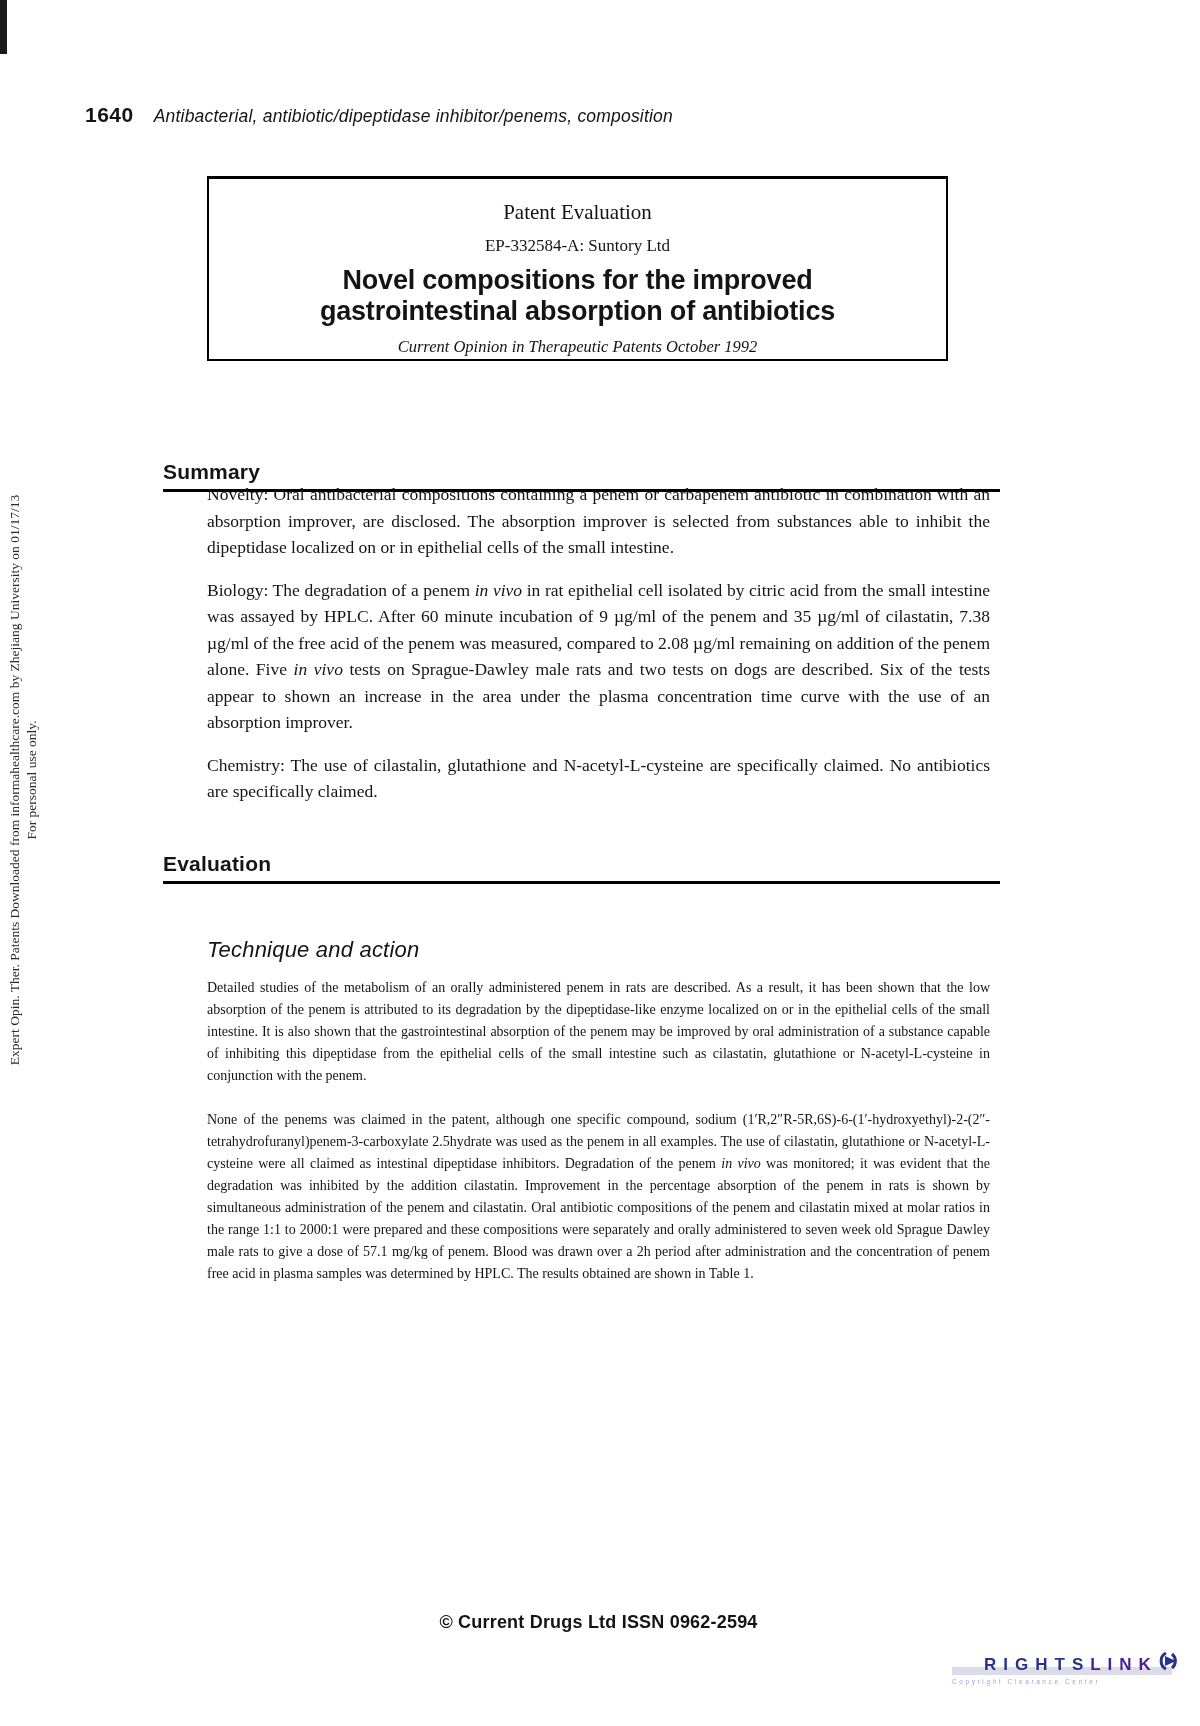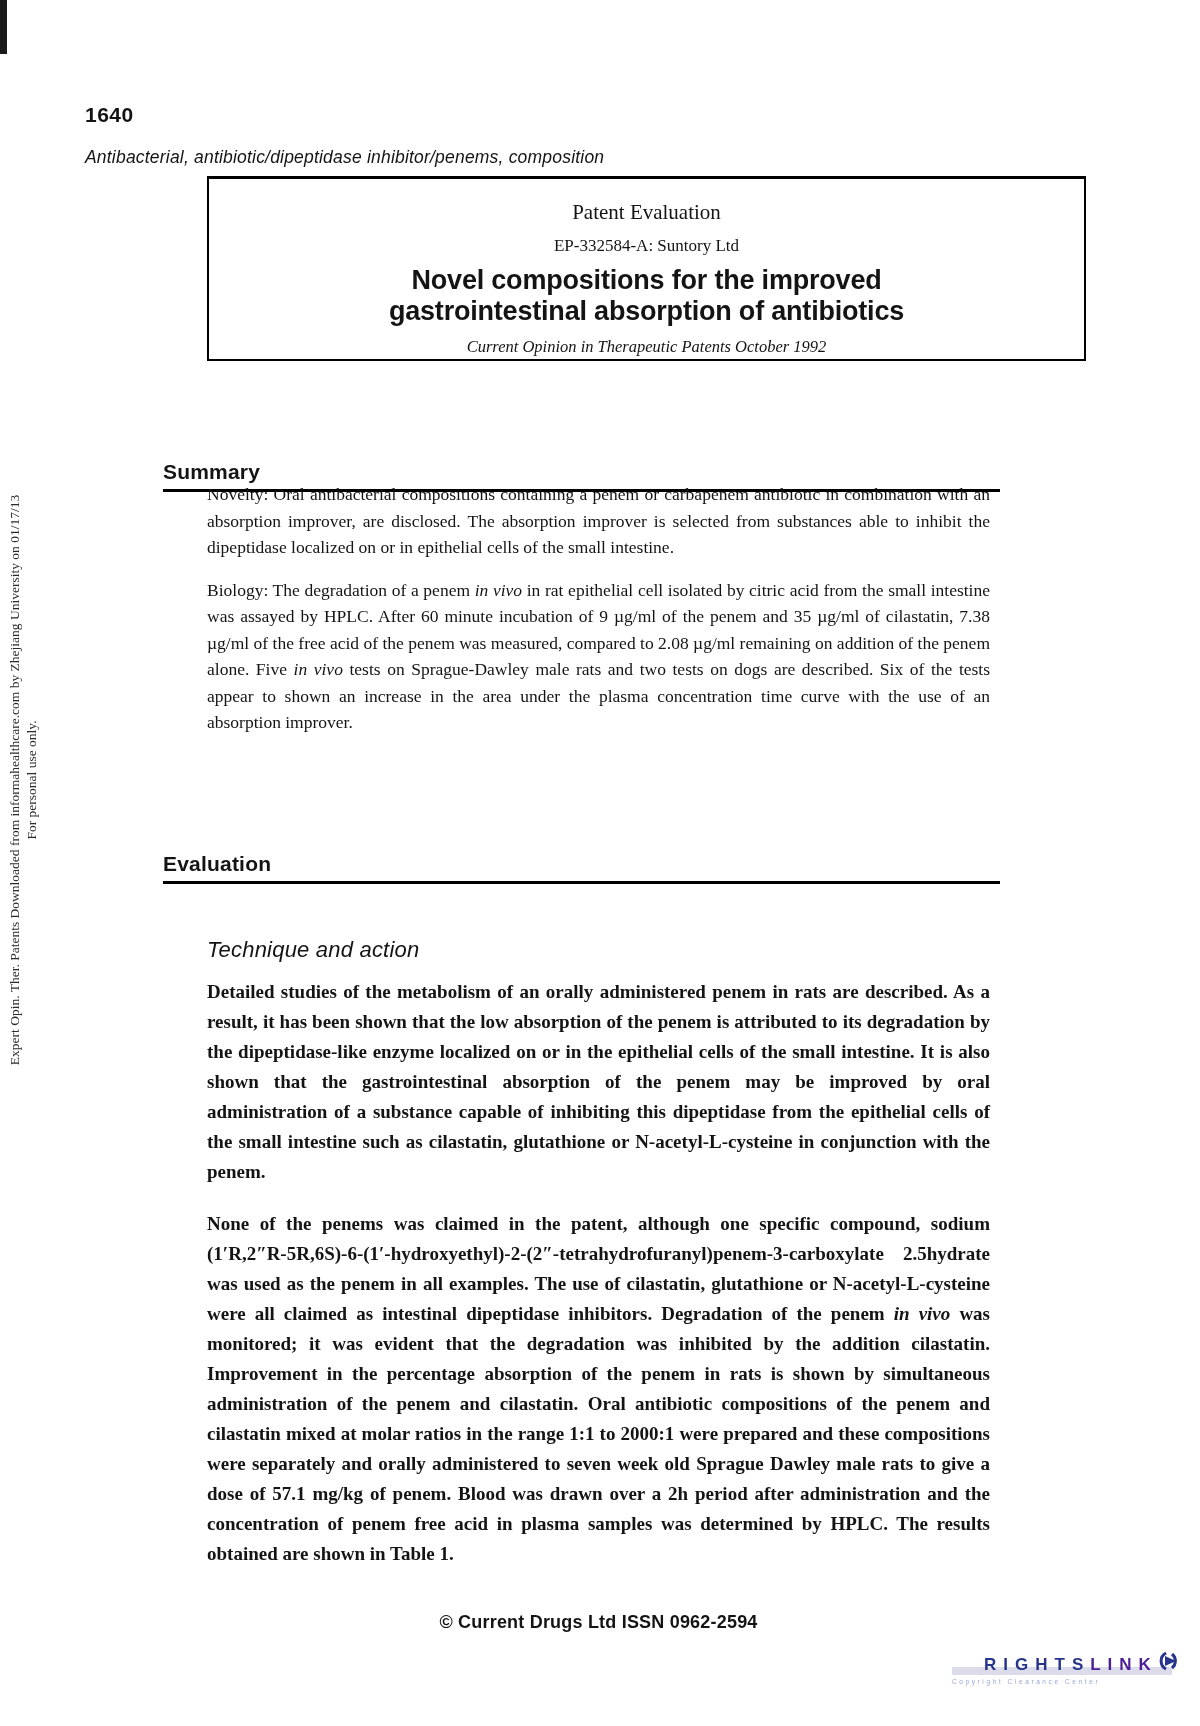--- a/index.html
+++ b/index.html
@@ -12,27 +12,27 @@
   
   .side-note{
     position:absolute;left:6px;top:1108px;width:656px;
     transform:rotate(-90deg);transform-origin:0 0;
     text-align:center;font-size:13.5px;line-height:17px;color:#2a2a2a;
     white-space:nowrap;
   }
 
   
   .running-head{position:absolute;left:85px;top:103px;display:flex;align-items:baseline;gap:20px;
-    font-family:"Liberation Sans", sans-serif;flex-direction:column;}
+    font-family:"Liberation Sans", sans-serif;}
   .page-number{font-weight:bold;font-size:21px;letter-spacing:0.5px;}
   .running-title{font-style:italic;font-size:17.5px;letter-spacing:0.2px;}
 
   
   .title-box{
-    position:absolute;left:207px;top:176px;width:879px;height:185px;
+    position:absolute;left:207px;top:176px;width:741px;height:185px;
     border:2px solid #000;border-top-width:3px;text-align:center;box-sizing:border-box;
     padding-top:21px;
   }
   .kicker{font-size:21px;margin-bottom:11px;}
   .patent-ref{font-size:17px;margin-bottom:9px;}
   .box-title{
     font-family:"Liberation Sans", sans-serif;font-weight:bold;font-size:27px;line-height:31px;
     white-space:pre-line;margin-bottom:10px;letter-spacing:-0.2px;
   }
   .box-source{font-style:italic;font-size:16.5px;}
@@ -50,21 +50,21 @@
   .body-col{position:absolute;left:207px;width:783px;text-align:justify;}
   #summary-body{top:481px;font-size:17.5px;line-height:26.5px;}
   #summary-body p{margin:0 0 16px 0;}
   .para-label{font-weight:normal;}
   .it{font-style:italic;}
 
   .subheading{
     position:absolute;left:207px;top:937px;
     font-family:"Liberation Sans", sans-serif;font-style:italic;font-size:22px;letter-spacing:0.2px;
   }
-  #eval-body{top:977px;font-size:19px;line-height:30px;font-weight:bold;}
+  #eval-body{top:977px;font-size:14px;line-height:22px;font-weight:normal;}
   #eval-body p{margin:0 0 22px 0;}
 
   
   .footer-line{
     position:absolute;left:207px;top:1570px;width:783px;text-align:center;
     font-family:"Liberation Sans", sans-serif;font-weight:bold;font-size:18px;letter-spacing:0.2px;margin-top:42px;
   }
 
   
   .rightslink{position:absolute;left:952px;top:1650px;width:220px;cursor:pointer;}
@@ -99,20 +99,21 @@
   <div class="box-title">Novel compositions for the improved
 gastrointestinal absorption of antibiotics</div>
   <div class="box-source">Current Opinion in Therapeutic Patents October 1992</div>
 </div>
 
 <div class="section-heading" id="summary-heading">Summary</div>
 
 <div class="body-col" id="summary-body">
   <p><span class="para-label">Novelty:</span><span> Oral antibacterial compositions containing a penem or carbapenem antibiotic in combination with an absorption improver, are disclosed. The absorption improver is selected from substances able to inhibit the dipeptidase localized on or in epithelial cells of the small intestine.</span></p>
   <p><span class="para-label">Biology:</span><span> The degradation of a penem </span><span class="it">in vivo</span><span> in rat epithelial cell isolated by citric acid from the small intestine was assayed by HPLC. After 60 minute incubation of 9 µg/ml of the penem and 35 µg/ml of cilastatin, 7.38 µg/ml of the free acid of the penem was measured, compared to 2.08 µg/ml remaining on addition of the penem alone. Five </span><span class="it">in vivo</span><span> tests on Sprague-Dawley male rats and two tests on dogs are described. Six of the tests appear to shown an increase in the area under the plasma concentration time curve with the use of an absorption improver.</span></p>
+  <p><span class="para-label">Chemistry:</span><span> The use of cilastalin, glutathione and N-acetyl-L-cysteine are specifically claimed. No antibiotics are specifically claimed.</span></p>
 </div>
 
 <div class="section-heading" id="evaluation-heading">Evaluation</div>
 
 <div class="subheading">Technique and action</div>
 
 <div class="body-col" id="eval-body">
   <p>Detailed studies of the metabolism of an orally administered penem in rats are described. As a result, it has been shown that the low absorption of the penem is attributed to its degradation by the dipeptidase-like enzyme localized on or in the epithelial cells of the small intestine. It is also shown that the gastrointestinal absorption of the penem may be improved by oral administration of a substance capable of inhibiting this dipeptidase from the epithelial cells of the small intestine such as cilastatin, glutathione or N-acetyl-L-cysteine in conjunction with the penem.</p>
   <p><span>None of the penems was claimed in the patent, although one specific compound, sodium (1′R,2″R-5R,6S)-6-(1′-hydroxyethyl)-2-(2″-tetrahydrofuranyl)penem-3-carboxylate 2.5hydrate was used as the penem in all examples. The use of cilastatin, glutathione or N-acetyl-L-cysteine were all claimed as intestinal dipeptidase inhibitors. Degradation of the penem </span><span class="it">in vivo</span><span> was monitored; it was evident that the degradation was inhibited by the addition cilastatin. Improvement in the percentage absorption of the penem in rats is shown by simultaneous administration of the penem and cilastatin. Oral antibiotic compositions of the penem and cilastatin mixed at molar ratios in the range 1:1 to 2000:1 were prepared and these compositions were separately and orally administered to seven week old Sprague Dawley male rats to give a dose of 57.1 mg/kg of penem. Blood was drawn over a 2h period after administration and the concentration of penem free acid in plasma samples was determined by HPLC. The results obtained are shown in Table 1.</span></p>
 </div>

